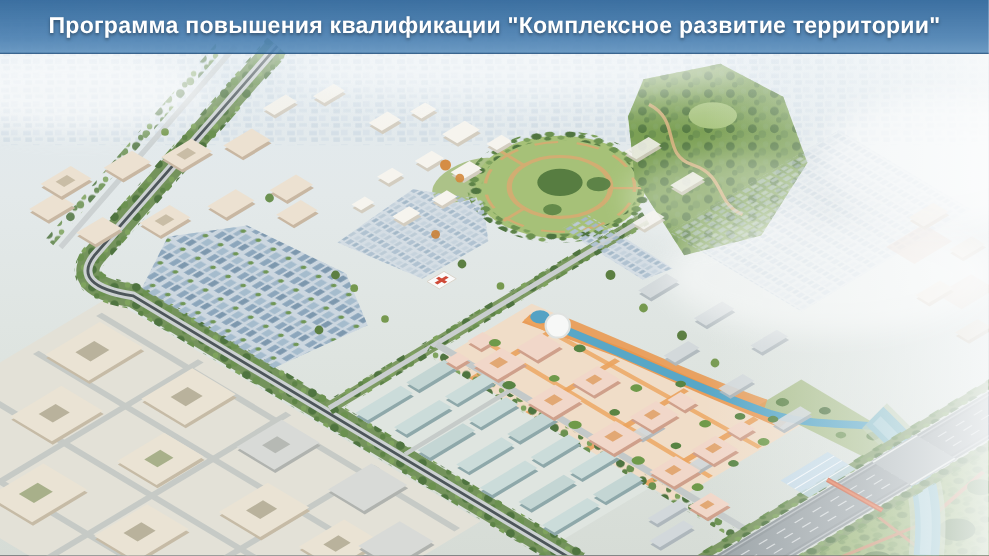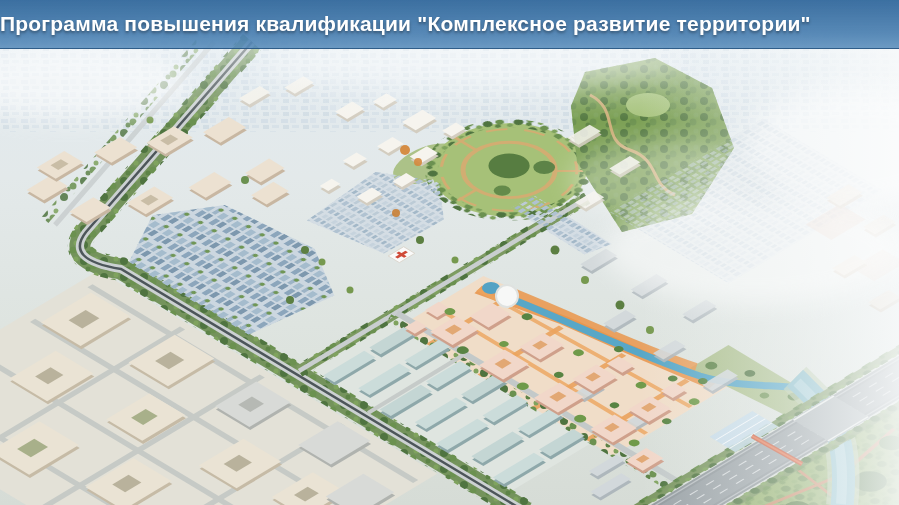--- a/index.html
+++ b/index.html
@@ -1,20 +1,20 @@
 <!DOCTYPE html>
 <html><head>
 <meta charset="utf-8">
 <style>
   html,body{margin:0;padding:0;background:#222;}
   .stage{position:relative;width:899px;height:505px;overflow:hidden;
          font-family:"Liberation Sans","DejaVu Sans",sans-serif;background:#e8eef2;}
   .stage svg{position:absolute;left:0;top:0;display:block;}
   .titlebar{position:absolute;left:0;top:0;width:899px;height:48px;z-index:5;
-    display:flex;align-items:center;justify-content:flex-start;
+    display:flex;align-items:center;justify-content:center;
     background:linear-gradient(180deg,rgba(44,100,153,0.92) 0%,rgba(58,116,170,0.84) 70%,rgba(70,128,180,0.78) 100%);
     border-bottom:1px solid rgba(25,60,95,0.35);}
   .titlebar h1{margin:0;font-size:21px;font-weight:bold;color:#fff;letter-spacing:.2px;
     text-shadow:0 2px 3px rgba(0,0,0,.38);white-space:nowrap;}
 </style>
 </head>
 <body>
 
 <div class="stage">
 

